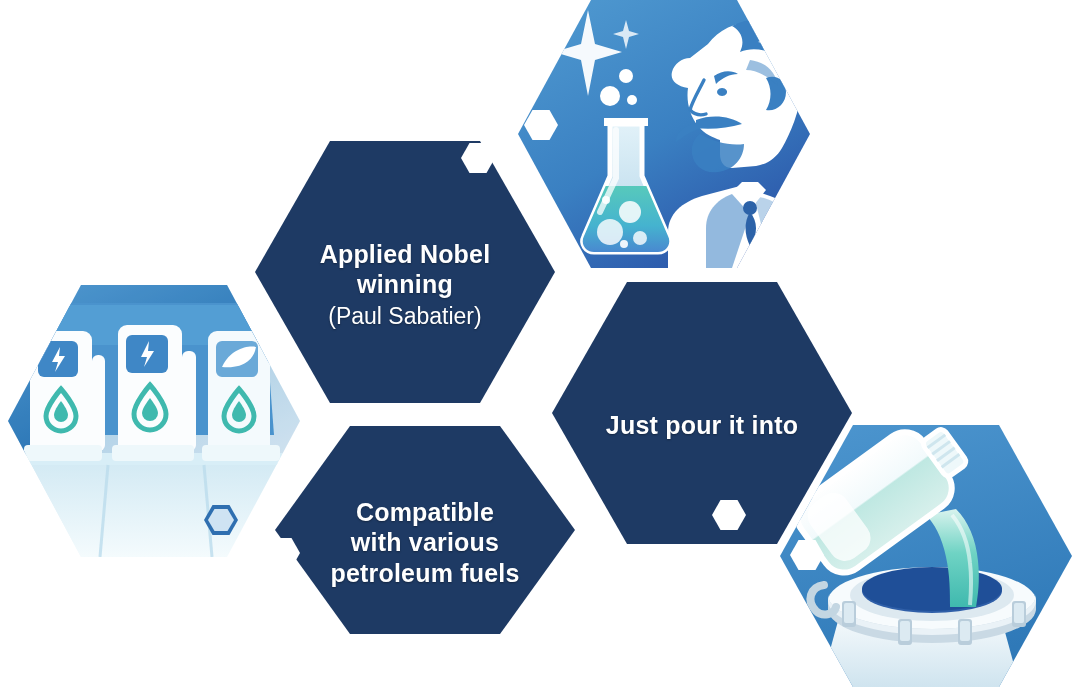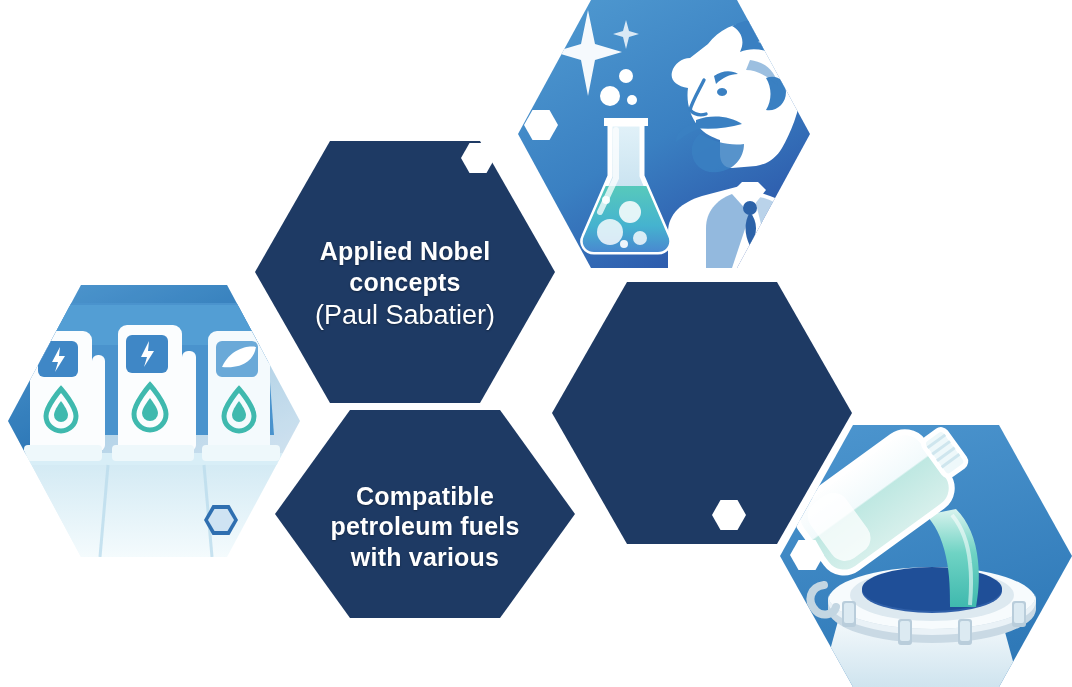--- a/index.html
+++ b/index.html
@@ -24,21 +24,21 @@
   .navy{background:#1e3a64;}
 
   .hexlabel{
     position:absolute;left:0;top:0;width:100%;height:100%;
     display:flex;flex-direction:column;align-items:center;justify-content:center;
     color:#ffffff;text-align:center;
     text-shadow:0 1px 2px rgba(0,0,0,.35);
     padding:0 14px;box-sizing:border-box;
   }
   .l-main{font-size:25px;font-weight:bold;line-height:1.22;letter-spacing:.2px;margin-top:25px;}
-  .l-sub{font-size:27px;font-weight:400;line-height:1.25;margin-top:2px;}
+  .l-sub{font-size:23px;font-weight:400;line-height:1.25;margin-top:2px;}
 
   
   .dot{
     position:absolute;width:34px;height:30px;
     background:#ffffff;
     clip-path:polygon(25% 0%,75% 0%,100% 50%,75% 100%,25% 100%,0% 50%);
   }
   .dot.ring{
     background:#2f6fb0;
   }
@@ -282,41 +282,42 @@
       </div>
     </div>
   </div>
   <div class="dot" style="left:790px;top:540px;"></div>
 
   <div class="hexwrap" style="left:255px;top:141px;width:300px;height:262px;">
     <div class="hex hex-flat navy"></div>
     <div class="hexlabel">
       <div class="l-main">
         <div>Applied Nobel</div>
-        <div>concepts</div>
+        <div>winning</div>
       </div>
       <div class="l-sub">(Paul Sabatier)</div>
     </div>
   </div>
   <div class="dot" style="left:461px;top:143px;"></div>
 
   <div class="hexwrap" style="left:552px;top:282px;width:300px;height:262px;">
     <div class="hex hex-flat navy"></div>
     <div class="hexlabel">
       <div class="l-main">
+        <div>Just pour it into</div>
       </div>
     </div>
   </div>
   <div class="dot" style="left:712px;top:500px;"></div>
 
-  <div class="hexwrap" style="left:275px;top:410px;width:300px;height:208px;">
+  <div class="hexwrap" style="left:275px;top:426px;width:300px;height:208px;">
     <div class="hex hex-flat navy"></div>
     <div class="hexlabel">
       <div class="l-main">
         <div>Compatible</div>
+        <div>with various</div>
         <div>petroleum fuels</div>
-        <div>with various</div>
       </div>
     </div>
   </div>
   <div class="dot" style="left:266px;top:538px;"></div>
 
 </div>
 
 </body></html>

